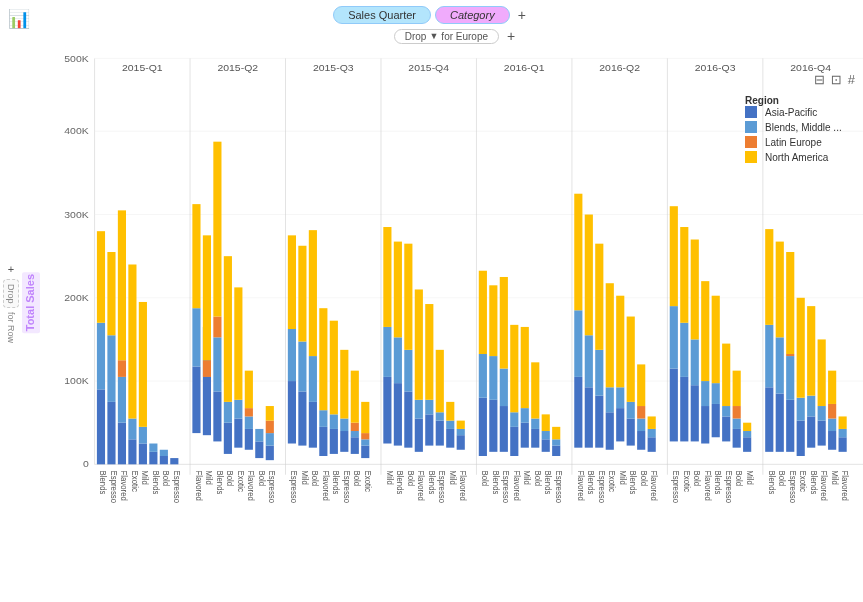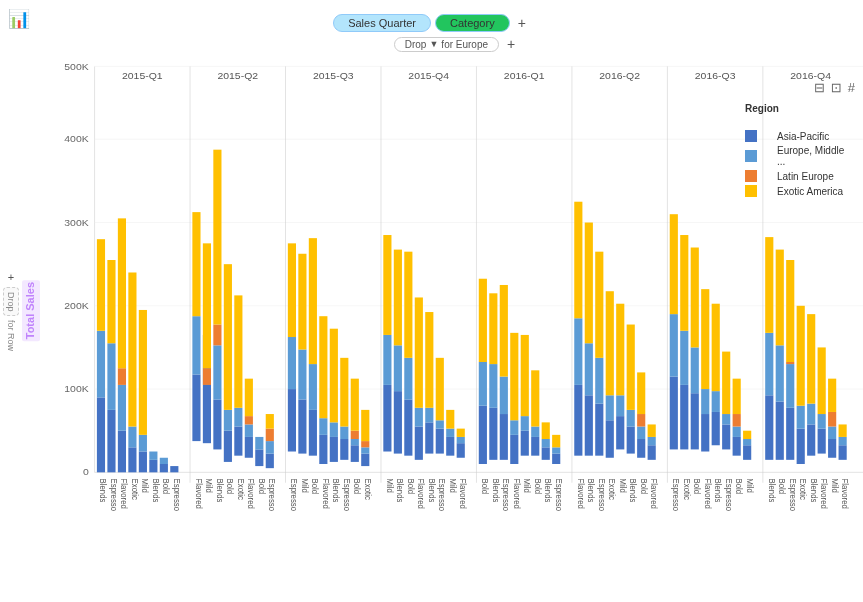--- a/index.html
+++ b/index.html
@@ -1,45 +1,45 @@
 <!DOCTYPE html>
 <html><head>
   <meta charset="utf-8">
   <style>
     * { box-sizing: border-box; margin: 0; padding: 0; }
     body { background: #fff; font-family: Arial, sans-serif; font-size: 11px; color: #333; width: 863px; height: 602px; overflow: hidden; }
 
     .container { width: 863px; height: 602px; position: relative; background: #fff; }
 
     
-    .top-toolbar { display: flex; align-items: center; justify-content: center; gap: 4px; padding: 14px 0 4px 0; }
+    .top-toolbar { display: flex; align-items: center; justify-content: center; gap: 4px; padding: 6px 0 4px 0; }
     .pill-btn { background: #b3e5fc; border: 1px solid #90caf9; border-radius: 12px; padding: 2px 14px; font-size: 11px; cursor: pointer; color: #333; }
-    .pill-btn.active { background: #22c55e; }
+    .pill-btn.active { background: #f0abfc; font-style: italic; }
     .add-btn { background: none; border: none; font-size: 14px; color: #555; cursor: pointer; padding: 0 4px; }
 
     
     .drop-row-toolbar { display: flex; align-items: center; justify-content: center; gap: 4px; padding: 0 0 4px 50px; }
     .drop-pill { background: #fff; border: 1px solid #ccc; border-radius: 10px; padding: 1px 10px; font-size: 10px; color: #555; display: flex; align-items: center; gap: 3px; }
 
     
     .chart-area { display: flex; position: relative; height: 510px; }
 
     
     .left-zone { display: flex; align-items: center; width: 48px; flex-shrink: 0; }
     .drop-zone-left { display: flex; flex-direction: column; align-items: center; justify-content: center; gap: 4px; width: 22px; height: 100%; }
     .drop-zone-btn { writing-mode: vertical-rl; font-size: 9px; color: #888; border: 1px dashed #ccc; padding: 4px 2px; border-radius: 4px; cursor: pointer; background: #f9f9f9; }
     .axis-label-left { writing-mode: vertical-rl; transform: rotate(180deg); font-size: 11px; color: #c084fc; font-weight: bold; text-align: center; width: 18px; background: #f3e8ff; padding: 2px; border-radius: 2px; }
 
     
     .chart-main { flex: 1; position: relative; }
 
     
     .legend { position: absolute; top: 24px; right: 8px; width: 110px; font-size: 10px; }
-    .legend-title { font-size: 10px; font-weight: bold; margin-bottom: 16px; }
-    .legend-item { display: flex; align-items: center; gap: 20px; margin-bottom: 3px; }
+    .legend-title { font-size: 10px; font-weight: bold; margin-bottom: 0; }
+    .legend-item { display: flex; align-items: center; gap: 8px; margin-bottom: 3px; }
     .legend-color { width: 12px; height: 12px; flex-shrink: 0; }
 
     
     .top-right-icons { position: absolute; top: 8px; right: 8px; display: flex; gap: 6px; }
     .icon-btn { cursor: pointer; font-size: 13px; color: #666; }
   </style>
 </head>
 <body>
 
 <div class="container">
@@ -580,29 +580,29 @@
           <span class="icon-btn">⊡</span>
           <span class="icon-btn">#</span>
         </div>
         <div class="legend-title">Region</div>
         <div class="legend-item">
           <div class="legend-color" style="background:#4472C4;"></div>
           <span>Asia-Pacific</span>
         </div>
         <div class="legend-item">
           <div class="legend-color" style="background:#5B9BD5;"></div>
-          <span>Europe, Middle ...</span>
+          <span>Blends, Middle ...</span>
         </div>
         <div class="legend-item">
           <div class="legend-color" style="background:#ED7D31;"></div>
           <span>Latin Europe</span>
         </div>
         <div class="legend-item">
           <div class="legend-color" style="background:#FFC000;"></div>
-          <span>Exotic America</span>
+          <span>North America</span>
         </div>
       </div>
     </div>
 
   </div>
 
   <div style="position:absolute;top:8px;left:8px;font-size:18px;color:#999;">📊</div>
 
 </div>
 

